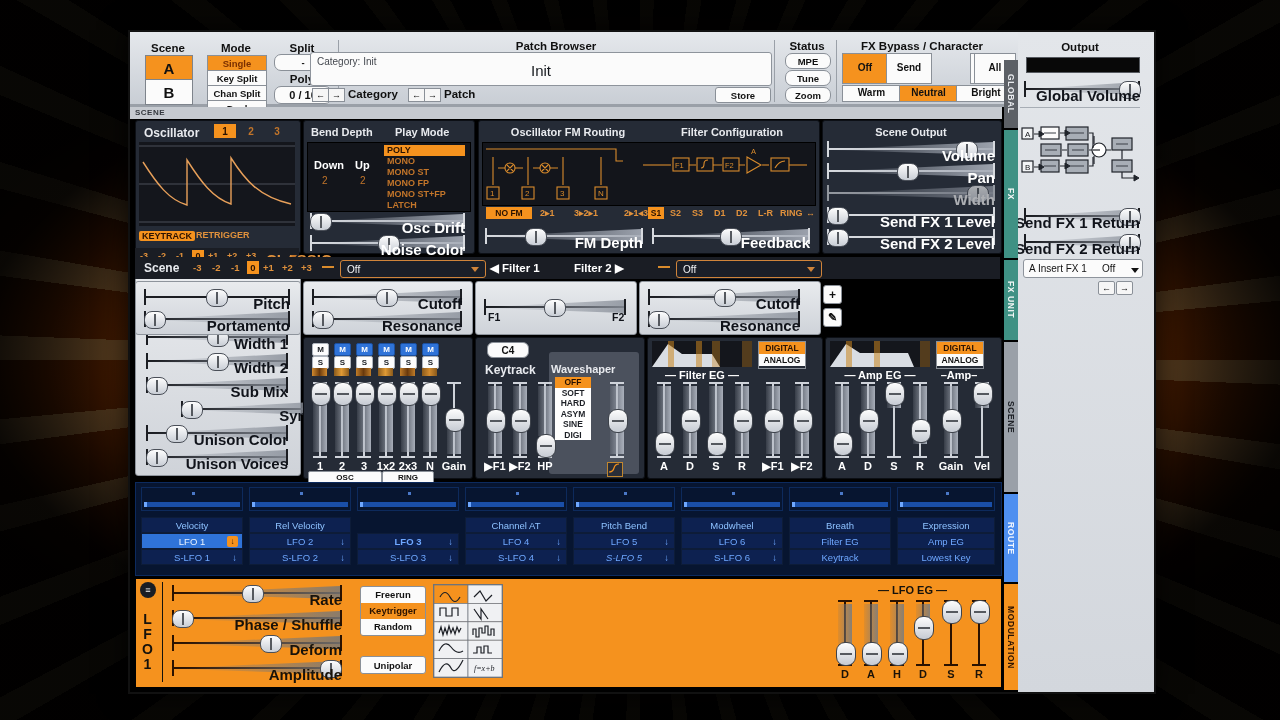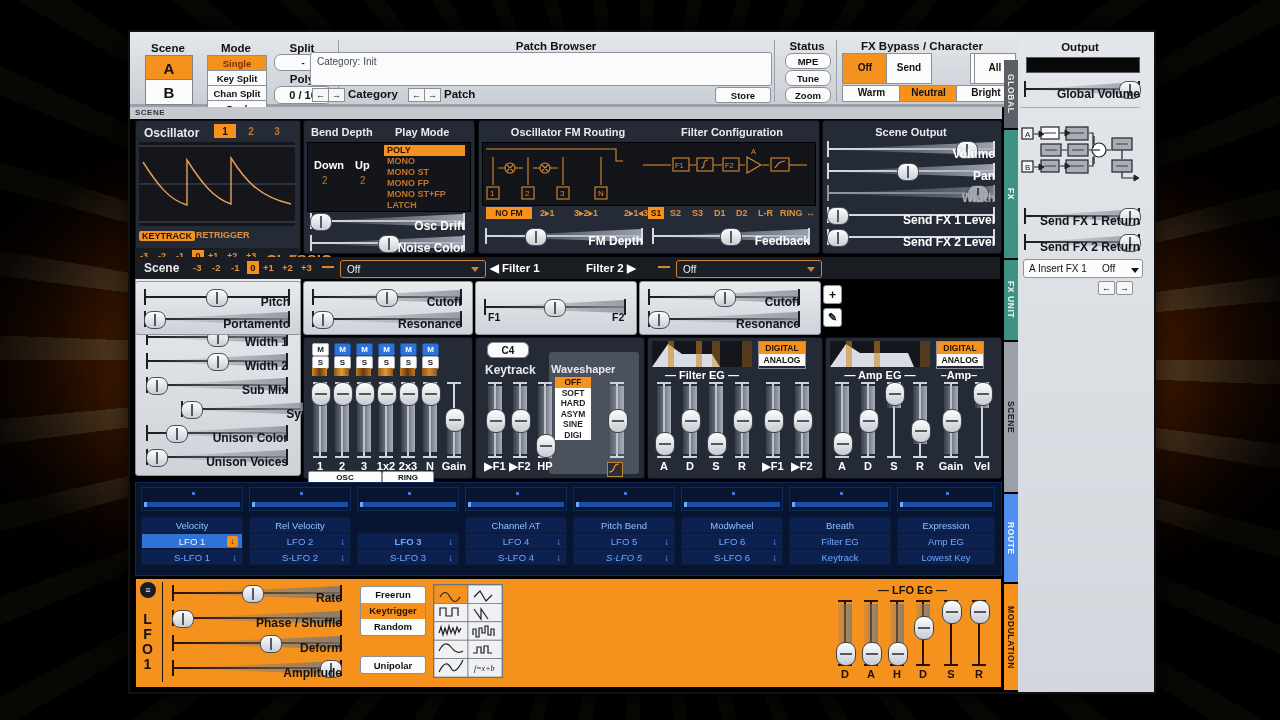--- a/index.html
+++ b/index.html
@@ -70,21 +70,21 @@
   
   .hsl{position:absolute;height:18px;}
   .hsl .trk{position:absolute;left:0;right:0;top:8px;height:2px;background:#1b1d22;}
   .hsl .wedge{position:absolute;left:2px;right:2px;top:2px;height:13px;
       background:linear-gradient(to right, rgba(140,146,156,0) 0%, rgba(140,146,156,.85) 100%);
       clip-path:polygon(0 55%,100% 0,100% 100%,0 62%);}
   .hsl .endL,.hsl .endR{position:absolute;top:1px;width:2px;height:16px;background:#1b1d22;}
   .hsl .endL{left:0;} .hsl .endR{right:0;}
   .hsl .hnd{position:absolute;top:1px;width:20px;height:16px;border-radius:8px;background:linear-gradient(#fdfdfd,#c9ced6);border:1px solid #4a4f58;}
   .hsl .hnd:after{content:"";position:absolute;left:9px;top:2px;width:2px;height:12px;background:#55595f;}
-  .hsl .lbl{position:absolute;right:0;top:7px;font-size:12px;color:#10131a;font-weight:bold;white-space:nowrap;}
+  .hsl .lbl{position:absolute;right:0;top:7px;font-size:15px;color:#10131a;font-weight:bold;white-space:nowrap;}
 
   
   .hsl.dark .trk{background:#d6d9de;}
   .hsl.dark .endL,.hsl.dark .endR{background:#d6d9de;}
   .hsl.dark .wedge{background:linear-gradient(to right, rgba(150,156,168,0) 0%, rgba(165,171,182,.92) 100%);}
   .hsl.dark .lbl{color:#fff;text-align:right;}
 
   
   .hsl.orng .trk{background:#2b1200;}
   .hsl.orng .endL,.hsl.orng .endR{background:#2b1200;}
@@ -167,20 +167,21 @@
   <div class="lt sectitle" style="left:140px;top:10px;width:64px;">Split</div>
   <div class="lt pillbtn" style="left:144px;top:22px;width:56px;height:15px;">-</div>
   <div class="lt sectitle" style="left:140px;top:41px;width:64px;">Poly</div>
   <div class="lt pillbtn" style="left:144px;top:54px;width:56px;height:16px;font-size:11px;">0 / 16</div>
 
   <div class="lt" style="left:208px;top:8px;width:1px;height:62px;background:#9aa0a8;"></div>
 
   <div class="lt sectitle" style="left:214px;top:8px;width:424px;">Patch Browser</div>
   <div class="lt fieldbox" style="left:180px;top:20px;width:460px;height:32px;">
     <div class="lt" style="left:6px;top:3px;font-size:10px;color:#44484f;">Category: Init</div>
+    <div class="lt" style="left:0;top:9px;width:460px;text-align:center;font-size:15px;color:#15181d;">Init</div>
   </div>
   <div class="lt arrowbtn" style="left:182px;top:56px;">←</div>
   <div class="lt arrowbtn" style="left:198px;top:56px;">→</div>
   <div class="lt" style="left:218px;top:56px;font-size:11.5px;font-weight:bold;color:#101010;">Category</div>
   <div class="lt arrowbtn" style="left:278px;top:56px;">←</div>
   <div class="lt arrowbtn" style="left:294px;top:56px;">→</div>
   <div class="lt" style="left:314px;top:56px;font-size:11.5px;font-weight:bold;color:#101010;">Patch</div>
   <div class="lt pillbtn" style="left:585px;top:55px;width:54px;height:14px;border-radius:3px;">Store</div>
 
   <div class="lt" style="left:644px;top:8px;width:1px;height:62px;background:#9aa0a8;"></div>
@@ -546,21 +547,21 @@
   <div class="lt orangetext" style="left:133px;top:230px;font-size:9.5px;">+1</div>
   <div class="lt orangetext" style="left:152px;top:230px;font-size:9.5px;">+2</div>
   <div class="lt orangetext" style="left:171px;top:230px;font-size:9.5px;">+3</div>
 
   <div class="lt" style="left:192px;top:234px;width:12px;height:2px;background:#d98b2c;"></div>
   <div class="lt dropdk" style="left:210px;top:228px;width:138px;height:16px;">
     <span>Off</span>
       <span class="car"></span>
   </div>
   <div class="lt" style="left:360px;top:229px;color:#fff;font-size:11.5px;font-weight:bold;">◀ <span>Filter 1</span></div>
-  <div class="lt" style="left:456px;top:229px;color:#fff;font-size:11.5px;font-weight:bold;"><span>Filter 2</span> ▶</div>
+  <div class="lt" style="left:444px;top:229px;color:#fff;font-size:11.5px;font-weight:bold;"><span>Filter 2</span> ▶</div>
   <div class="lt" style="left:528px;top:234px;width:12px;height:2px;background:#d98b2c;"></div>
   <div class="lt dropdk" style="left:546px;top:228px;width:138px;height:16px;">
     <span>Off</span>
       <span class="car"></span>
   </div>
 
   <div class="lt lightpanel" style="left:5px;top:249px;width:164px;height:52px;"></div>
   <div class="hsl lt" style="left:14px;top:256px;width:146px;">
     <div class="trk"></div>
       <div class="endL"></div>

